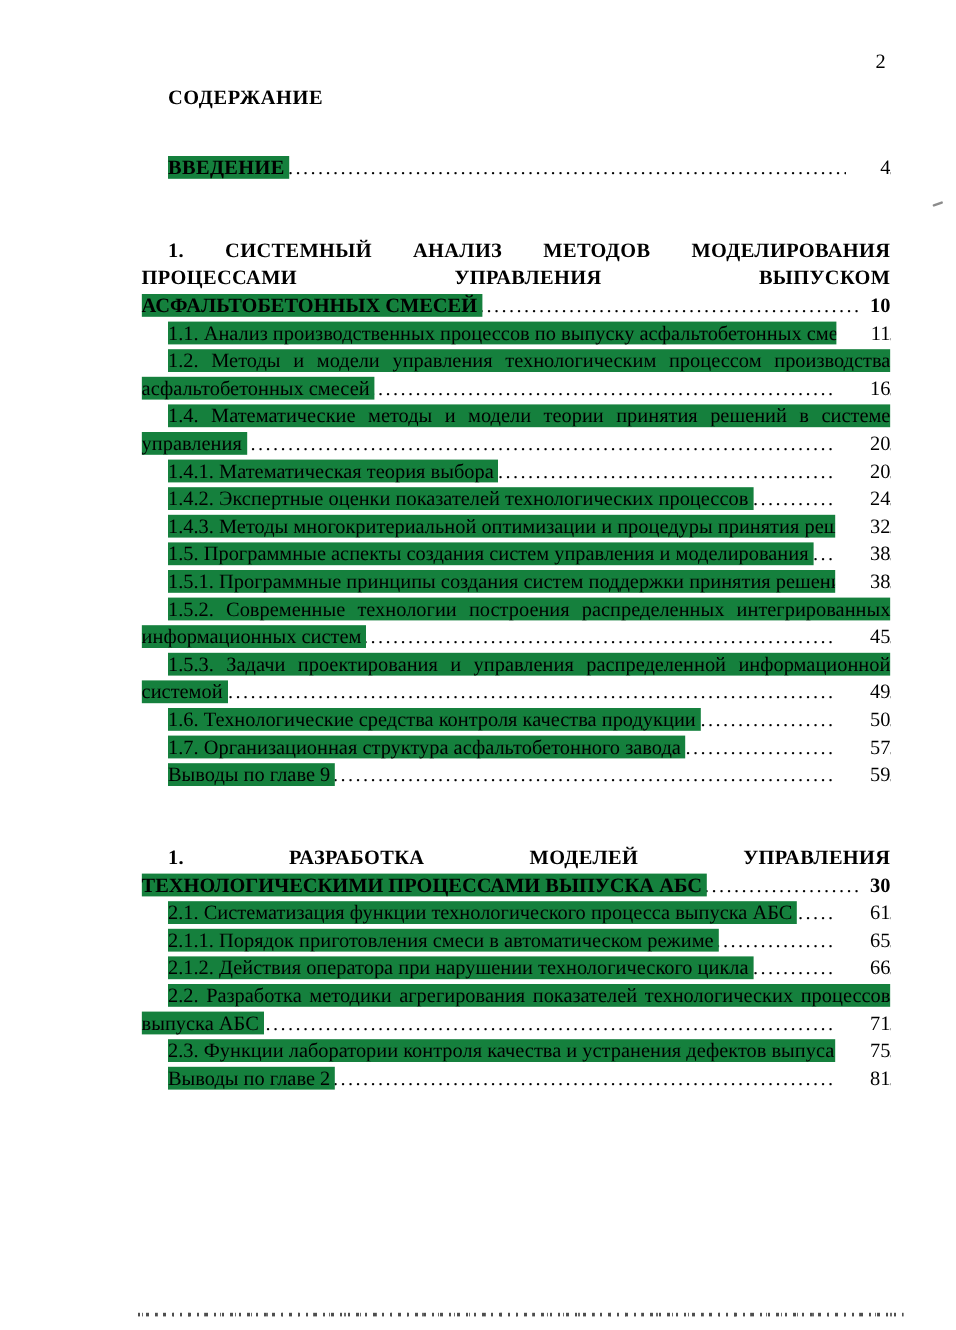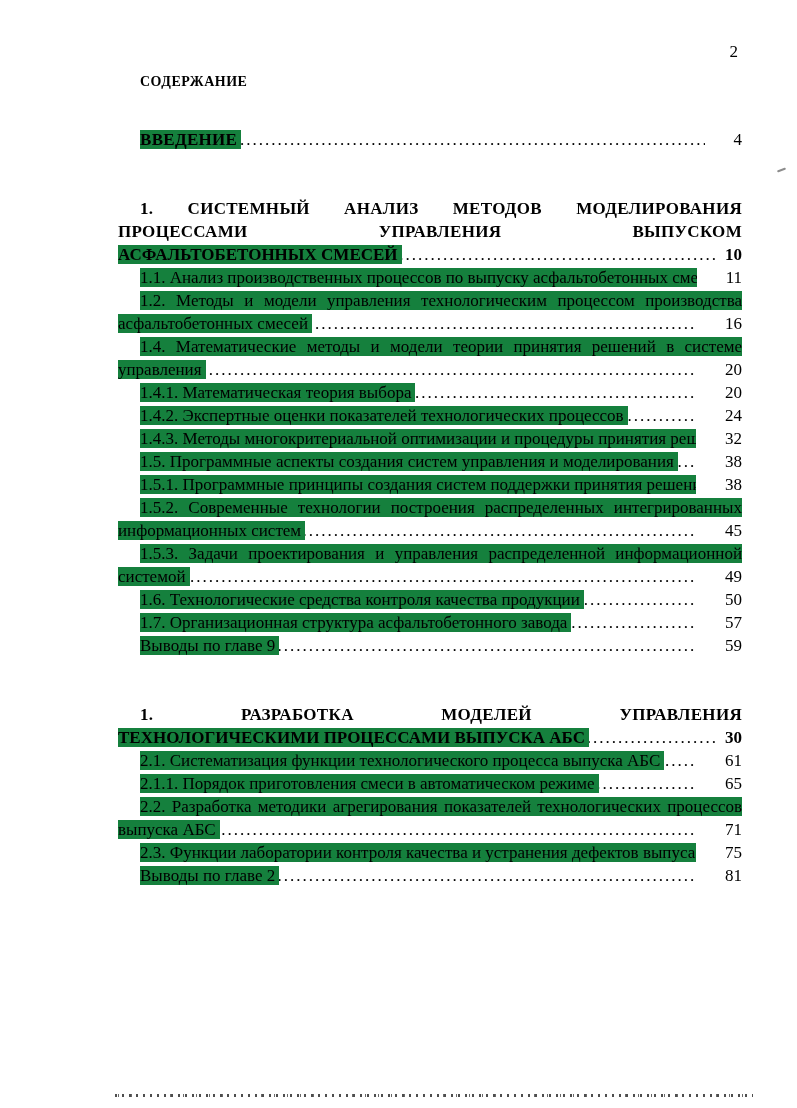--- a/index.html
+++ b/index.html
@@ -27,21 +27,21 @@
   }
 
   .content {
     position: absolute;
     left: 118px;
     top: 0;
     width: 624px;
   }
 
   .doc-title {
-    font-size: 14px;
+    font-size: 17px;
     font-weight: bold;
     margin-top: 70px;
     text-indent: 22px;
     letter-spacing: .5px;
   }
 
   .toc { margin-top: 0; }
 
   .centry { margin: 0; }
   .centry.gap-intro { margin-top: 35px; }
@@ -183,20 +183,23 @@
           <p class="jline first">1. РАЗРАБОТКА МОДЕЛЕЙ УПРАВЛЕНИЯ</p>
           <p class="entry"><span class="t">ТЕХНОЛОГИЧЕСКИМИ ПРОЦЕССАМИ ВЫПУСКА АБС</span><span class="pg">30</span></p>
         </div>
         <div class="centry plain">
           <p class="entry first"><span class="t">2.1. Систематизация функции технологического процесса выпуска АБС</span><span class="pg">61</span></p>
         </div>
         <div class="centry plain">
           <p class="entry first"><span class="t">2.1.1. Порядок приготовления смеси в автоматическом режиме</span><span class="pg">65</span></p>
         </div>
         <div class="centry plain">
+          <p class="entry first"><span class="t">2.1.2. Действия оператора при нарушении технологического цикла</span><span class="pg">66</span></p>
+        </div>
+        <div class="centry plain">
           <p class="entry first"><span class="t">2.2. Разработка методики агрегирования показателей технологических процессов выпуска АБС</span><span class="pg">71</span></p>
         </div>
         <div class="centry plain">
           <p class="entry first"><span class="t">2.3. Функции лаборатории контроля качества и устранения дефектов выпуса АБС</span><span class="pg">75</span></p>
         </div>
         <div class="centry plain">
           <p class="entry first"><span class="t">Выводы по главе 2</span><span class="pg">81</span></p>
         </div>
       </div>
   </div>

